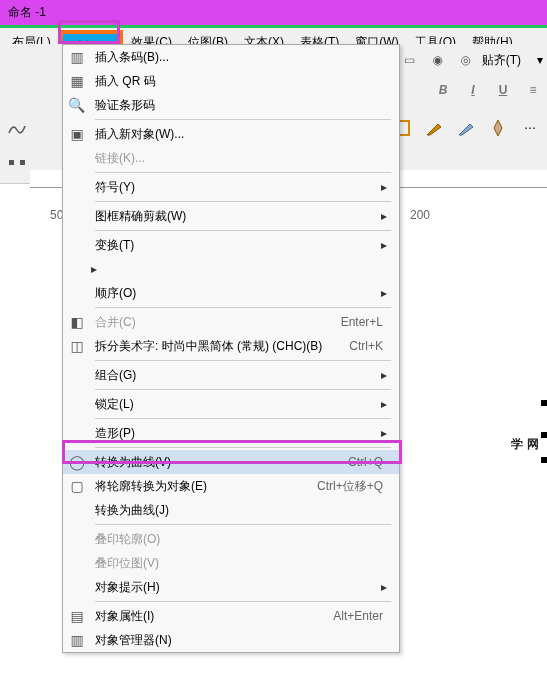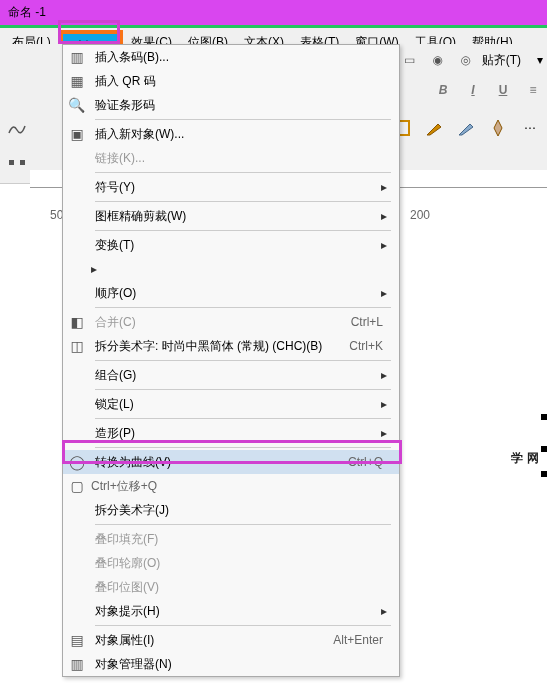--- a/index.html
+++ b/index.html
@@ -27,21 +27,21 @@
 .fmt-btn { width: 20px; height: 20px; display: flex; align-items: center; justify-content: center; font-weight: bold; color: #777; cursor: pointer; }
 .toolbar-row3 { position: absolute; top: 115px; right: 4px; display: flex; gap: 6px; z-index: 2; }
 .tool-icon { width: 26px; height: 26px; display: flex; align-items: center; justify-content: center; }
 .left-tools { position: absolute; top: 115px; left: 4px; display: flex; flex-direction: column; gap: 8px; z-index: 2; }
 .left-tool { width: 26px; height: 26px; display: flex; align-items: center; justify-content: center; color: #555; }
 .ruler-top { position: absolute; top: 170px; left: 30px; right: 0; height: 18px; background: #fff; border-bottom: 1px solid #999; z-index: 2; font-size: 10px; color: #666; }
 .ruler-mark { position: absolute; top: 2px; margin-top: 36px; }
 .canvas { position: absolute; top: 188px; left: 0; right: 0; bottom: 0; background: #fff; z-index: 1; }
 .watermark { position: absolute; top: 300px; left: 200px; font-size: 36px; color: #ddd; transform: rotate(-15deg); z-index: 2; pointer-events: none; font-style: italic; }
 .wm-sub { position: absolute; top: 360px; left: 220px; font-size: 16px; color: #ddd; transform: rotate(-15deg); z-index: 2; pointer-events: none; }
-.big-text { position: absolute; top: 418px; right: 4px; font-size: 48px; font-weight: bold; color: #222; z-index: 3; letter-spacing: 4px; text-align: right; }
+.big-text { position: absolute; top: 404px; right: 4px; font-size: 48px; font-weight: bold; color: #222; z-index: 3; letter-spacing: 4px; text-align: right; }
 .sel-handle { width: 6px; height: 6px; background: #000; position: absolute; }
 .贴齐 { display: flex; align-items: center; gap: 16px; }
 </style>
 </head>
 <body>
 
 <div class="window-title">命名 -1</div>
 
 <div class="menubar">
   <div class="menu-item">布局(L)</div>
@@ -178,21 +178,21 @@
     </div>
   <div class="dd-item">
       <div class="dd-icon"></div>
       <div class="dd-label">顺序(O)</div>
       <div class="dd-arrow">▸</div>
     </div>
   <div class="dd-sep"></div>
   <div class="dd-item disabled">
       <div class="dd-icon">◧</div>
       <div class="dd-label">合并(C)</div>
-      <div class="dd-shortcut">Ctrl+L</div>
+      <div class="dd-shortcut">Enter+L</div>
     </div>
   <div class="dd-item">
       <div class="dd-icon">◫</div>
       <div class="dd-label">拆分美术字: 时尚中黑简体 (常规) (CHC)(B)</div>
       <div class="dd-shortcut">Ctrl+K</div>
     </div>
   <div class="dd-sep"></div>
   <div class="dd-item">
       <div class="dd-icon"></div>
       <div class="dd-label">组合(G)</div>
@@ -211,31 +211,28 @@
       <div class="dd-arrow">▸</div>
     </div>
   <div class="dd-sep"></div>
   <div class="dd-item highlighted">
       <div class="dd-icon">◯</div>
       <div class="dd-label">转换为曲线(V)</div>
       <div class="dd-shortcut">Ctrl+Q</div>
     </div>
   <div class="dd-item">
       <div class="dd-icon">▢</div>
+      <div class="dd-label">将轮廓转换为对象(E)</div>
       <div class="dd-shortcut">Ctrl+位移+Q</div>
     </div>
   <div class="dd-item">
       <div class="dd-icon"></div>
-      <div class="dd-label">拆分美术字(J)</div>
-    </div>
-  <div class="dd-sep"></div>
-  <div class="dd-item disabled">
-      <div class="dd-icon"></div>
-      <div class="dd-label">叠印填充(F)</div>
-    </div>
+      <div class="dd-label">转换为曲线(J)</div>
+    </div>
+  <div class="dd-sep"></div>
   <div class="dd-item disabled">
       <div class="dd-icon"></div>
       <div class="dd-label">叠印轮廓(O)</div>
     </div>
   <div class="dd-item disabled">
       <div class="dd-icon"></div>
       <div class="dd-label">叠印位图(V)</div>
     </div>
   <div class="dd-item">
       <div class="dd-icon"></div>

